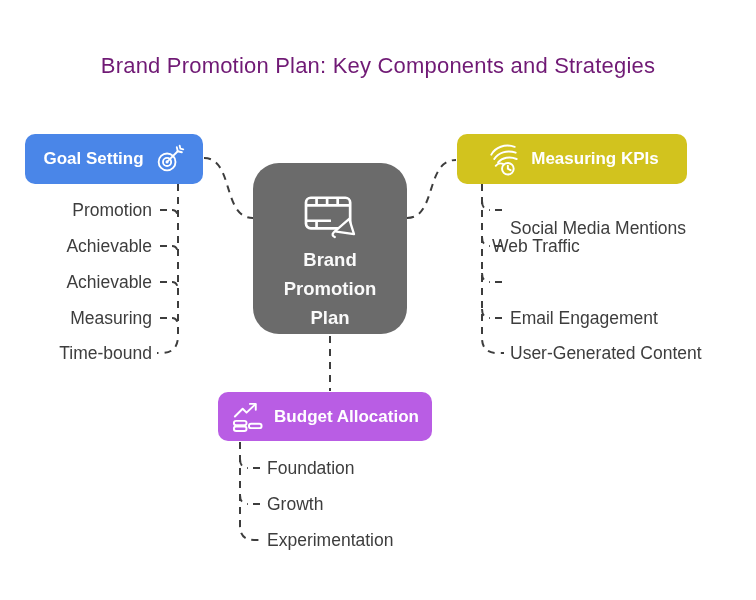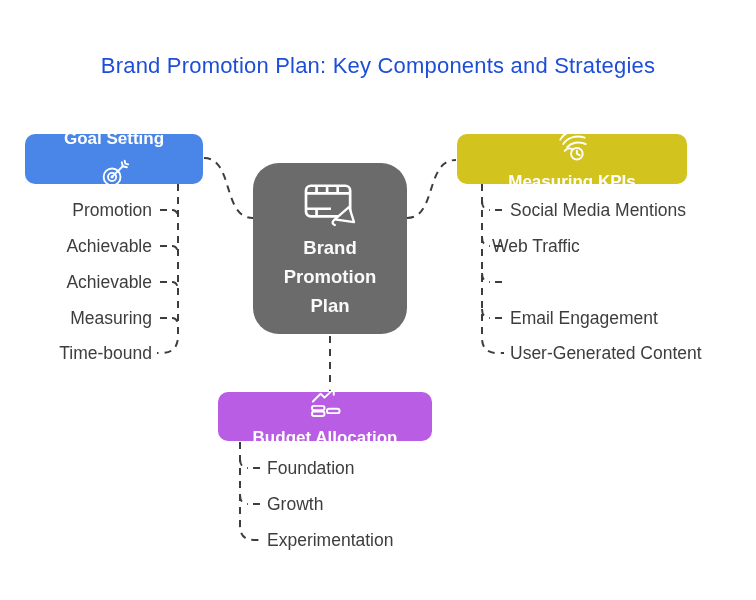--- a/index.html
+++ b/index.html
@@ -6,34 +6,34 @@
   body{
     width:756px;height:600px;background:#ffffff;
     font-family:"Liberation Sans", sans-serif;
     position:relative;overflow:hidden;
   }
   .canvas{position:absolute;inset:0;width:756px;height:600px;}
   .connectors{position:absolute;left:0;top:0;width:756px;height:600px;pointer-events:none;}
   .connectors path{fill:none;stroke:#3d3d3d;stroke-width:2;stroke-dasharray:7 6;}
   .title{
     position:absolute;left:0;top:53px;width:756px;text-align:center;
-    font-size:22px;font-weight:500;color:#1d4ed8;letter-spacing:.2px;margin:0;
+    font-size:22px;font-weight:500;color:#701a75;letter-spacing:.2px;margin:0;
   }
   .pill{
     position:absolute;border-radius:10px;display:flex;align-items:center;
     justify-content:center;gap:10px;color:#fff;font-size:17px;font-weight:600;
-    box-sizing:border-box;padding:8px 12px;flex-direction:column;
+    box-sizing:border-box;padding:8px 12px;
   }
   .pill-goal{left:25px;top:134px;width:178px;height:50px;}
   .pill-kpi{left:457px;top:134px;width:230px;height:50px;}
   .pill-budget{left:218px;top:392px;width:214px;height:49px;}
   .center-node{
     position:absolute;left:253px;top:163px;width:154px;height:171px;
     background:#6b6b6b;border-radius:26px;display:flex;flex-direction:column;
-    align-items:center;box-sizing:border-box;padding-top:16px;
+    align-items:center;box-sizing:border-box;padding-top:28px;
   }
   .center-label{
     color:#fafafa;font-size:18.5px;font-weight:600;text-align:center;
     line-height:29px;margin-top:6px;width:112px;
   }
   .leaf{
     position:absolute;height:22px;line-height:22px;font-size:17.5px;
     color:#3d3d3d;white-space:nowrap;
   }
   .leaf.right-edge{right:604px;text-align:right;}
@@ -127,21 +127,21 @@
     </svg>
     <span>Budget Allocation</span>
   </div>
 
   <div class="leaf right-edge" style="top:199px">Promotion</div>
   <div class="leaf right-edge" style="top:235px">Achievable</div>
   <div class="leaf right-edge" style="top:271px">Achievable</div>
   <div class="leaf right-edge" style="top:307px">Measuring</div>
   <div class="leaf right-edge" style="top:342px">Time-bound</div>
 
-  <div class="leaf" style="left:510px;top:199px">Social Media Mentions</div>
+  <div class="leaf" style="left:510px;top:217px">Social Media Mentions</div>
   <div class="leaf" style="left:492px;top:235px">Web Traffic</div>
   <div class="leaf" style="left:510px;top:342px">User-Generated Content</div>
   <div class="leaf" style="left:510px;top:307px">Email Engagement</div>
 
   <div class="leaf" style="left:267px;top:457px">Foundation</div>
   <div class="leaf" style="left:267px;top:493px">Growth</div>
   <div class="leaf" style="left:267px;top:529px">Experimentation</div>
 
 </div>
 

